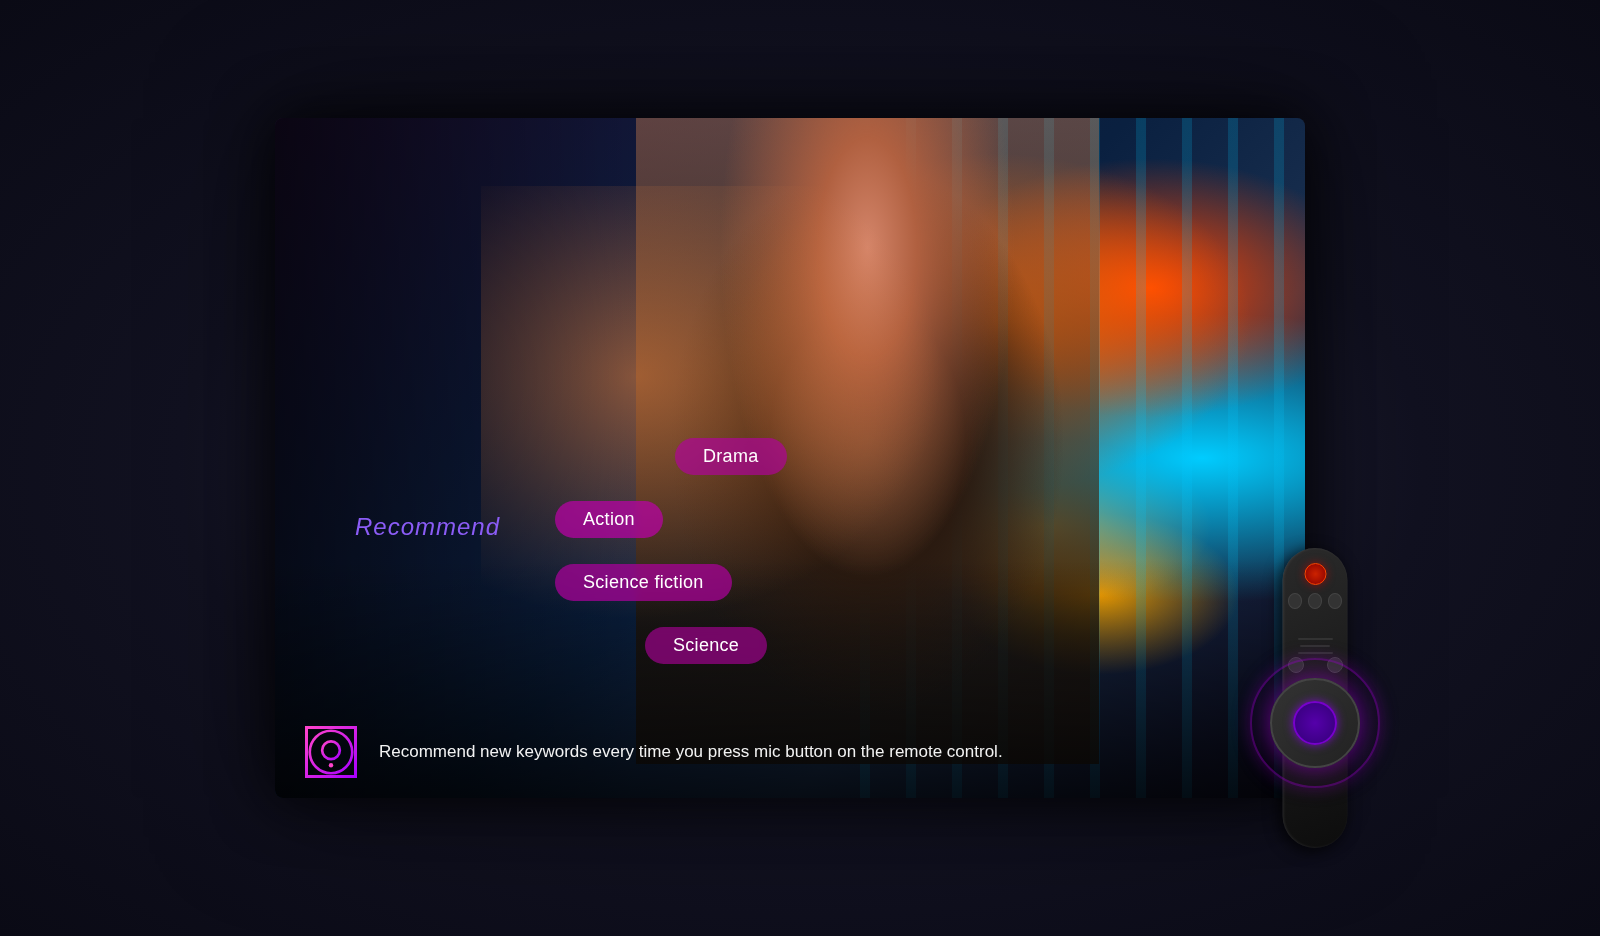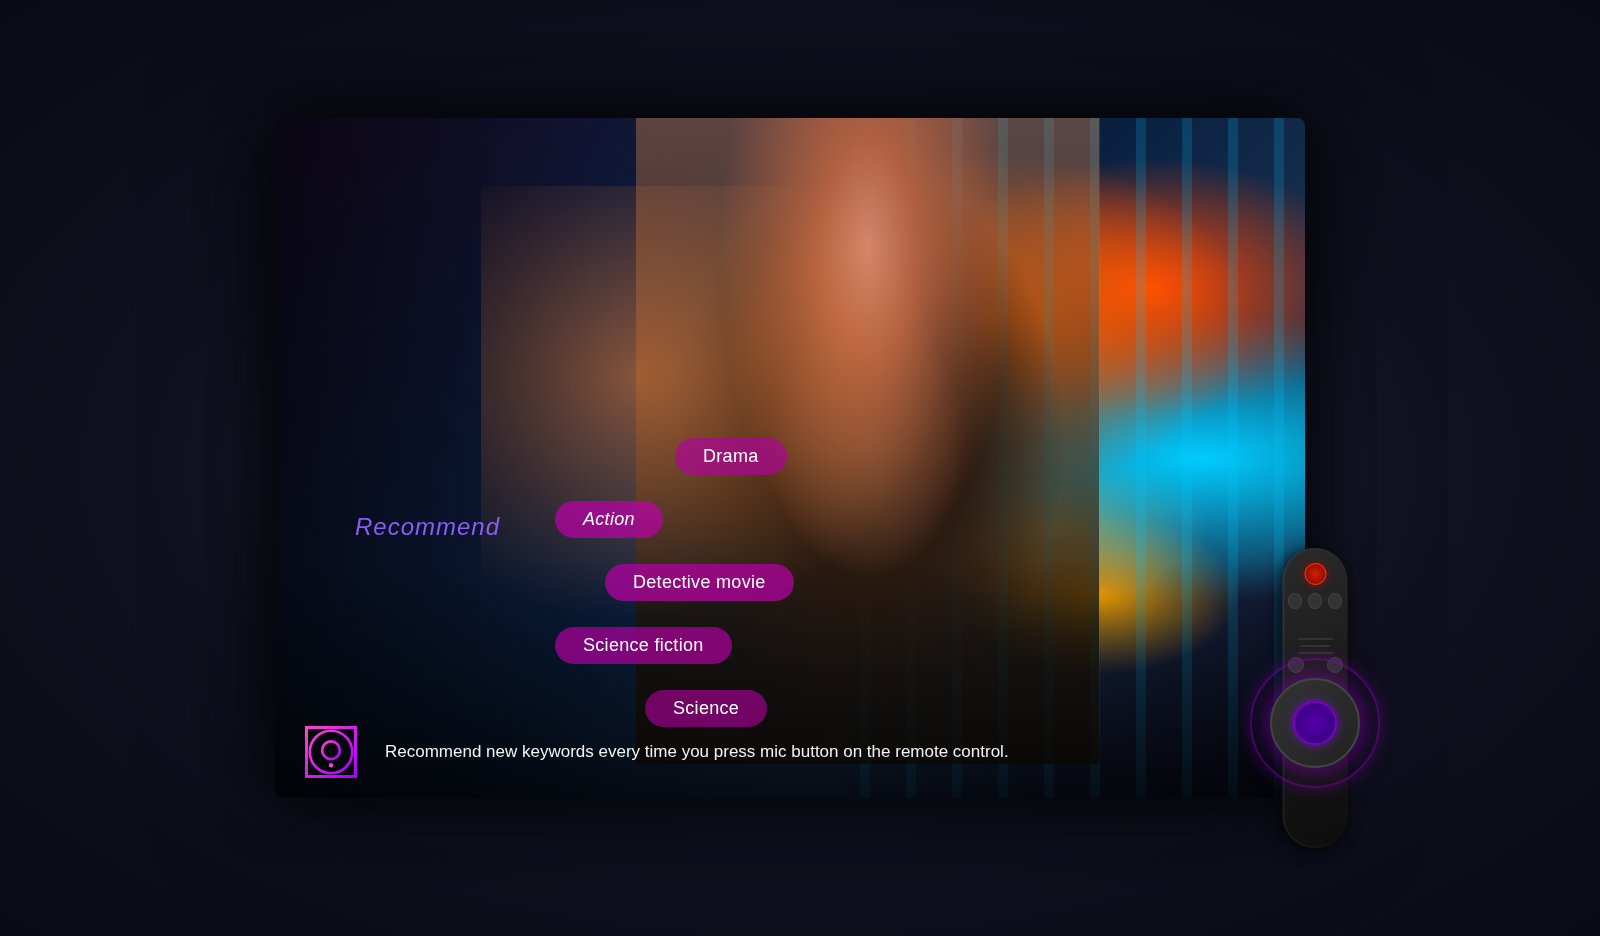--- a/index.html
+++ b/index.html
@@ -137,21 +137,20 @@
     }
 
     .tag-bubble.drama {
       margin-left: 120px;
       background: rgba(180, 0, 160, 0.65);
     }
 
     .tag-bubble.action {
       margin-left: 0px;
       background: rgba(190, 0, 170, 0.70);
-      font-style: italic;
     }
 
     .tag-bubble.detective {
       margin-left: 50px;
       background: rgba(185, 0, 165, 0.72);
     }
 
     .tag-bubble.science {
       margin-left: 0px;
       background: rgba(175, 0, 158, 0.70);
@@ -176,21 +175,21 @@
 
     
     .bottom-bar {
       position: absolute;
       bottom: 0;
       left: 0;
       width: 100%;
       padding: 20px 30px;
       display: flex;
       align-items: center;
-      gap: 28px;
+      gap: 22px;
     }
 
     .mic-icon-wrapper {
       width: 52px;
       height: 52px;
       border-radius: 50%;
       border: 3px solid;
       border-image: linear-gradient(135deg, #ff44cc, #aa00ff) 1;
       border-radius: 50%;
       display: flex;
@@ -350,23 +349,20 @@
     <div class="bottom-overlay"></div>
 
     <div class="recommend-label">Recommend</div>
 
     <div class="tags-area">
       <div class="tag-row">
         <div class="tag-bubble drama">Drama</div>
       </div>
       <div class="tag-row">
         <div class="tag-bubble action">Action</div>
-      </div>
-      <div class="tag-row">
-        <div class="tag-bubble detective">Detective movie</div>
       </div>
       <div class="tag-row">
         <div class="tag-bubble science">Science fiction</div>
       </div>
       <div class="tag-row">
         <div class="tag-bubble trailer">Science</div>
       </div>
     </div>
 
     <div class="bottom-bar">

